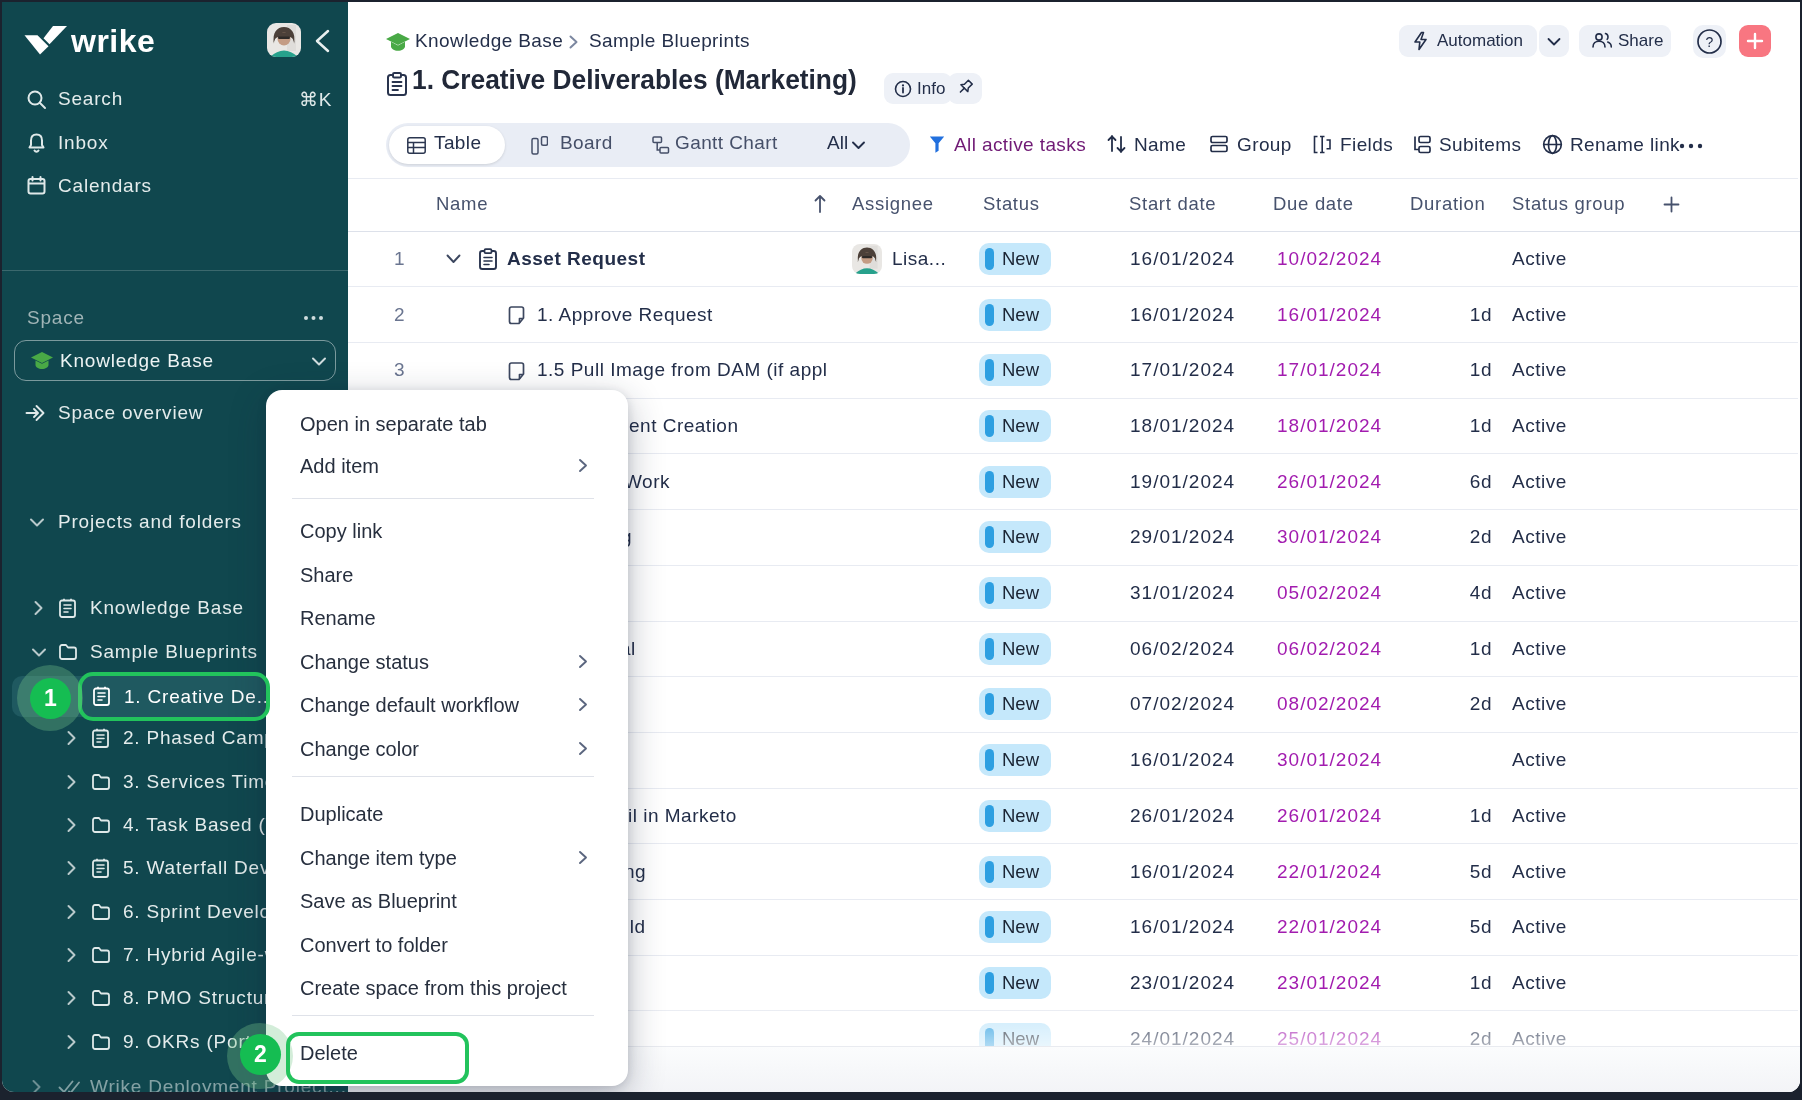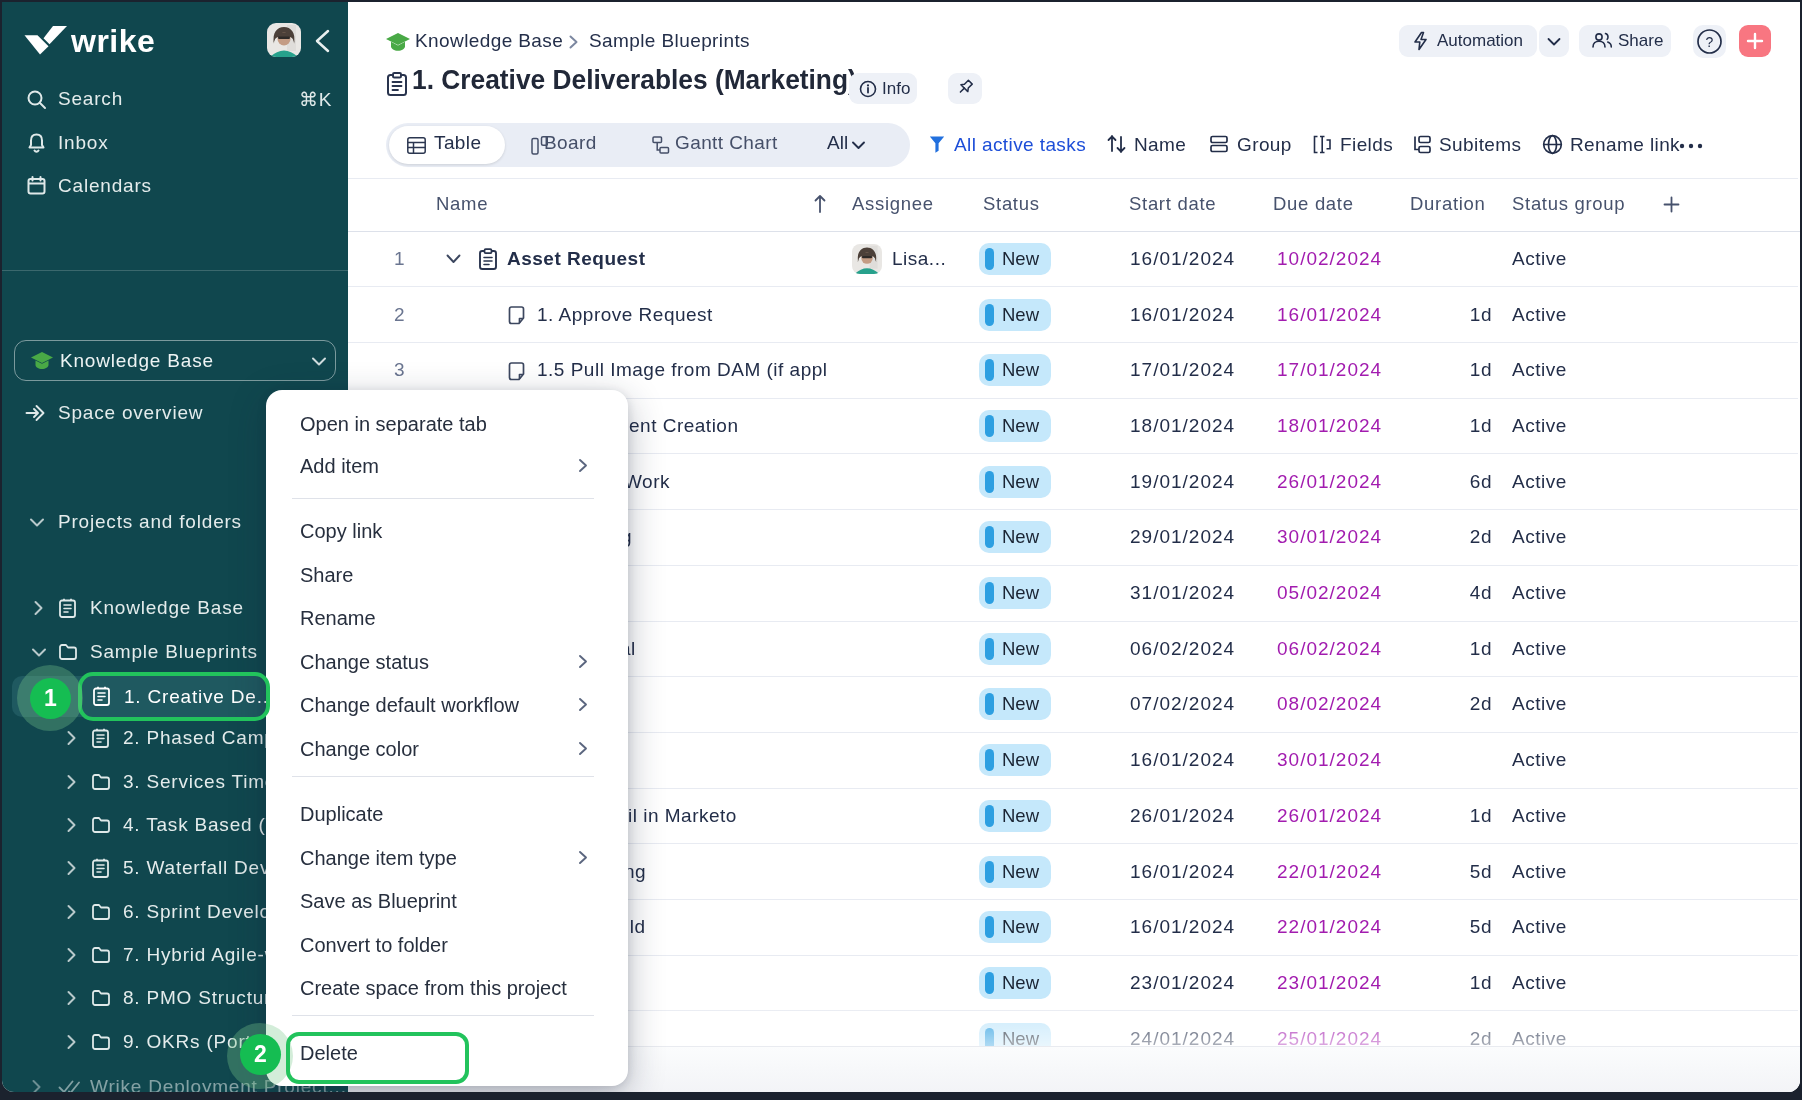--- a/index.html
+++ b/index.html
@@ -14,21 +14,21 @@
 .sb-div { position:absolute; left:0; width:346px; height:1px; background:rgba(255,255,255,0.18); }
 .kb-pill { position:absolute; left:12px; top:338px; width:322px; height:41px; border:1.5px solid rgba(255,255,255,0.45); border-radius:12px; }
 
 .main { position:absolute; left:346px; top:0; width:1452px; height:1090px; background:#fff; }
 .crumb { position:absolute; top:28px; font-size:19px; color:#242f4a; letter-spacing:0.4px; white-space:nowrap; }
 .title { position:absolute; left:63px; top:66px; font-size:27px; font-weight:bold; color:#212838; transform:scaleX(0.975); transform-origin:0 0; white-space:nowrap; }
 .btn { position:absolute; background:#eef1f7; border-radius:9px; color:#232e49; }
 .seg-wrap { position:absolute; left:38px; top:121px; width:524px; height:44px; background:#e9edf5; border-radius:22px; }
 .seg-sel { position:absolute; left:3px; top:3px; width:116px; height:38px; background:#fff; border-radius:19px; box-shadow:0 1px 3px rgba(0,0,0,0.12); }
 .tb-txt { font-size:19px; color:#242f4a; letter-spacing:0.4px; white-space:nowrap; }
-.blue { color:#1d4ed8; }
+.blue { color:#701a75; }
 .th { position:absolute; top:50%; transform:translateY(-50%); font-size:18.5px; color:#47526d; letter-spacing:0.7px; }
 .row { position:absolute; left:0; width:1450px; height:56px; border-bottom:1px solid #e8ebf2; }
 .cell { position:absolute; top:50%; transform:translateY(-50%); font-size:19px; color:#232e49; white-space:nowrap; letter-spacing:0.5px; }
 .dt { letter-spacing:1px !important; }
 .num { color:#6a7590; }
 .red { color:#a21caf; }
 .chip { position:absolute; left:631px; top:50%; transform:translateY(-50%); width:72px; height:32px; background:#c5e8fb; border-radius:10px; }
 .chip-bar { position:absolute; left:6px; top:5px; width:8.5px; height:22px; background:#2d9fe1; border-radius:4.5px; }
 .chip-txt { position:absolute; left:23px; top:50%; transform:translateY(-50%); font-size:18.5px; color:#1a2433; }
 
@@ -56,21 +56,21 @@
         <path d="M2.5 2.5 L8.5 8 L2.5 13.5" fill="none" stroke="#7c87a0" stroke-width="2" stroke-linecap="round" stroke-linejoin="round"></path>
       </svg>
     <span class="crumb" style="left:241px">Sample Blueprints</span>
 
     <svg style="position:absolute;left:38px;top:70px" width="22" height="25" viewBox="0 0 22 25">
         <rect x="2" y="3" width="18" height="20" rx="2.5" fill="none" stroke="#29344e" stroke-width="2"></rect>
         <rect x="7" y="1" width="8" height="4.5" rx="1.3" fill="#fff" stroke="#29344e" stroke-width="2"></rect>
         <path d="M6.5 10 L15.5 10 M6.5 14 L15.5 14 M6.5 18 L12 18" stroke="#29344e" stroke-width="1.8" stroke-linecap="round"></path>
       </svg>
     <div class="title" style="left:64px;top:63px">1. Creative Deliverables (Marketing)</div>
-    <div class="btn" style="left:501px;top:71px;width:68px;height:31px">
+    <div class="btn" style="left:536px;top:71px;width:68px;height:31px">
       <svg style="position:absolute;left:10px;top:7px" width="18" height="18" viewBox="0 0 18 18">
           <circle cx="9" cy="9" r="7.5" fill="none" stroke="#232e49" stroke-width="1.6"></circle>
           <path d="M9 8 L9 12.6" stroke="#232e49" stroke-width="1.8" stroke-linecap="round"></path>
           <circle cx="9" cy="5.4" r="1.1" fill="#232e49"></circle>
         </svg>
       <span style="position:absolute;left:33px;top:6px;font-size:17px">Info</span>
     </div>
     <div class="btn" style="left:600px;top:71px;width:34px;height:31px">
       <svg style="position:absolute;left:8px;top:6px" width="19" height="19" viewBox="0 0 19 19">
           <g transform="rotate(45 9.5 8)">
@@ -117,21 +117,21 @@
       <div class="seg-sel"></div>
       <svg style="position:absolute;left:21px;top:14px" width="19" height="17" viewBox="0 0 19 17">
           <rect x="0.8" y="0.8" width="17.4" height="15.4" rx="2" fill="none" stroke="#2b3650" stroke-width="1.5"></rect>
           <path d="M0.8 5.5 L18.2 5.5 M0.8 10.5 L18.2 10.5 M6.5 5.5 L6.5 16" stroke="#2b3650" stroke-width="1.5"></path>
         </svg>
       <span class="tb-txt" style="position:absolute;left:48px;top:9px">Table</span>
       <svg style="position:absolute;left:145px;top:13px" width="17" height="19" viewBox="0 0 17 19">
           <rect x="1" y="2.5" width="6" height="15.5" rx="1.5" fill="none" stroke="#454f68" stroke-width="1.5"></rect>
           <rect x="10.5" y="0.8" width="6" height="8.5" rx="1.5" fill="none" stroke="#454f68" stroke-width="1.5"></rect>
         </svg>
-      <span class="tb-txt" style="position:absolute;left:158px;top:9px;color:#454f68">Board</span>
+      <span class="tb-txt" style="position:absolute;left:174px;top:9px;color:#454f68">Board</span>
       <svg style="position:absolute;left:266px;top:13px" width="18" height="18" viewBox="0 0 18 18">
           <rect x="1" y="1" width="8.5" height="5.5" rx="1" fill="none" stroke="#454f68" stroke-width="1.5"></rect>
           <rect x="8" y="11.5" width="8.5" height="5.5" rx="1" fill="none" stroke="#454f68" stroke-width="1.5"></rect>
           <path d="M5.2 6.5 L5.2 14 L8 14" fill="none" stroke="#454f68" stroke-width="1.5"></path>
         </svg>
       <span class="tb-txt" style="position:absolute;left:289px;top:9px;color:#454f68">Gantt Chart</span>
       <span class="tb-txt" style="position:absolute;left:441px;top:9px;letter-spacing:0">All</span>
       <svg style="position:absolute;left:465px;top:17px" width="15" height="11" viewBox="0 0 15 11">
           <path d="M2 2.5 L7.5 8 L13 2.5" fill="none" stroke="#232e49" stroke-width="1.9" stroke-linecap="round" stroke-linejoin="round"></path>
         </svg>
@@ -432,20 +432,28 @@
     </div>
     <div class="sb-item" style="top:166px">
       <svg class="icon" style="left:24px;top:7px" width="21" height="21" viewBox="0 0 21 21">
           <rect x="2.5" y="4" width="16" height="14.5" rx="2" fill="none" stroke="#dfe9e9" stroke-width="2"></rect>
           <path d="M2.5 8.5 L18.5 8.5" stroke="#dfe9e9" stroke-width="2"></path>
           <path d="M6.5 2 L6.5 5.5 M14.5 2 L14.5 5.5" stroke="#dfe9e9" stroke-width="2" stroke-linecap="round"></path>
         </svg>
       <span class="sb-label" style="left:56px">Calendars</span>
     </div>
     <div class="sb-div" style="top:268px"></div>
+    <div class="sb-item" style="top:298px;color:#a0b4b6">
+        <span class="sb-label" style="left:25px">Space</span>
+      <svg class="icon" style="left:301px;top:14px" width="22" height="8" viewBox="0 0 22 8">
+          <circle cx="3" cy="4" r="2" fill="#cfdcdd"></circle>
+          <circle cx="10.5" cy="4" r="2" fill="#cfdcdd"></circle>
+          <circle cx="18" cy="4" r="2" fill="#cfdcdd"></circle>
+        </svg>
+    </div>
     <div class="kb-pill">
       <svg class="icon" style="left:15px;top:9px" width="24" height="22" viewBox="0 0 24 22">
           <path d="M12 2 L23 7.5 L12 13 L1 7.5 Z" fill="#49a946"></path>
           <path d="M5.5 10.5 L5.5 15 C5.5 17 8.5 19 12 19 C15.5 19 18.5 17 18.5 15 L18.5 10.5 L12 13.8 Z" fill="#49a946"></path>
         </svg>
       <span style="position:absolute;left:45px;top:50%;transform:translateY(-50%);font-size:19px;letter-spacing:0.8px;color:#eef4f4">Knowledge Base</span>
       <svg class="icon" style="left:296px;top:15px" width="16" height="11" viewBox="0 0 16 11">
           <path d="M2 2.5 L8 8.5 L14 2.5" fill="none" stroke="#cfdcdd" stroke-width="2" stroke-linecap="round" stroke-linejoin="round"></path>
         </svg>
     </div>

